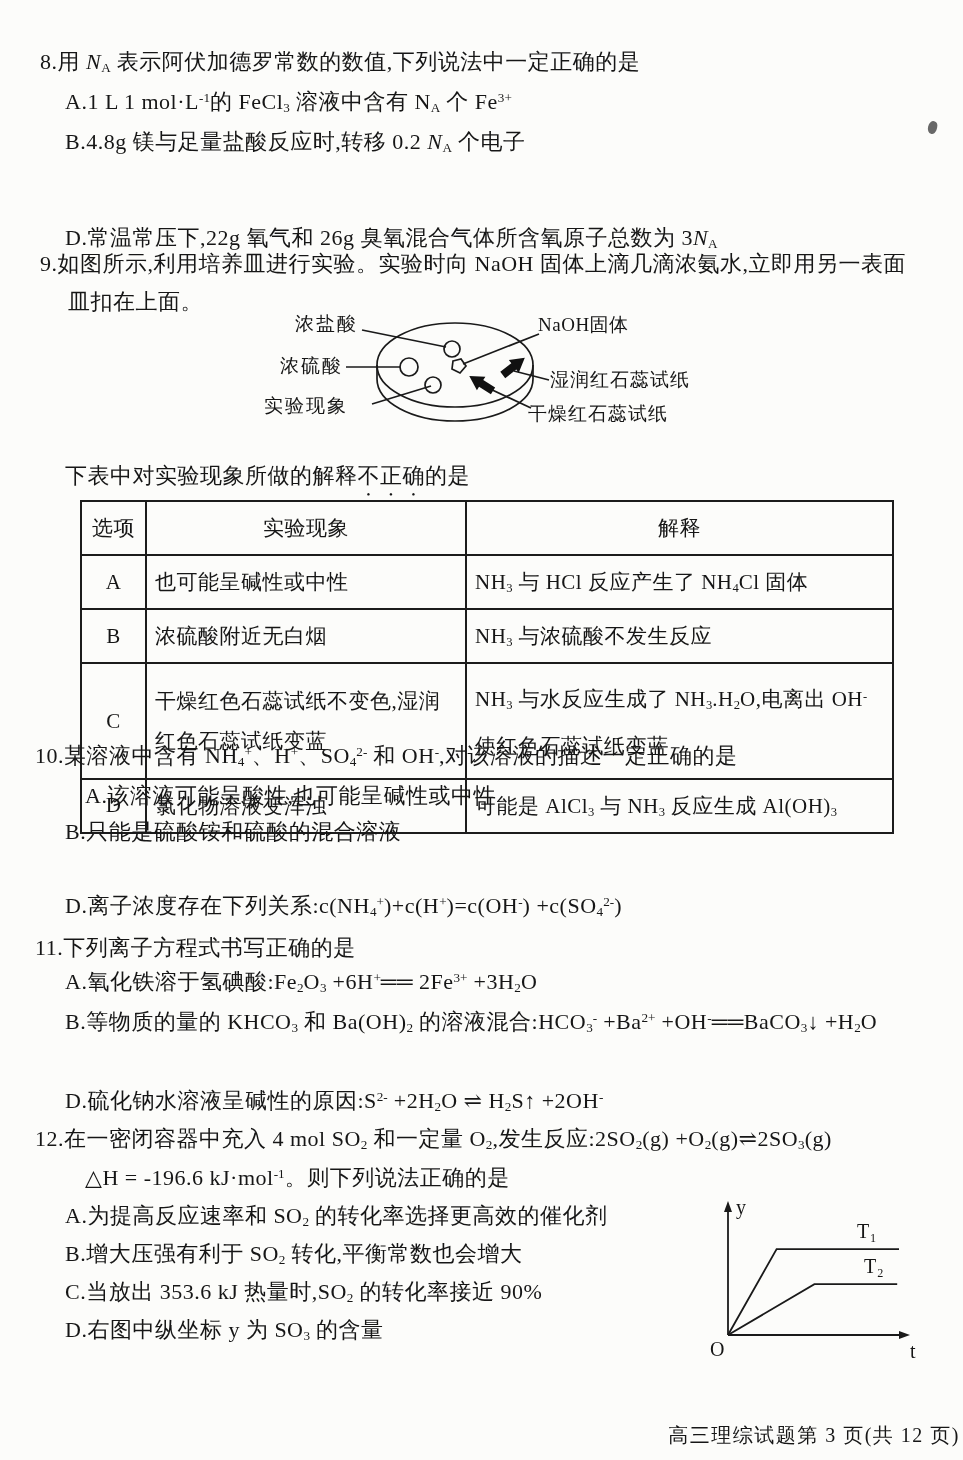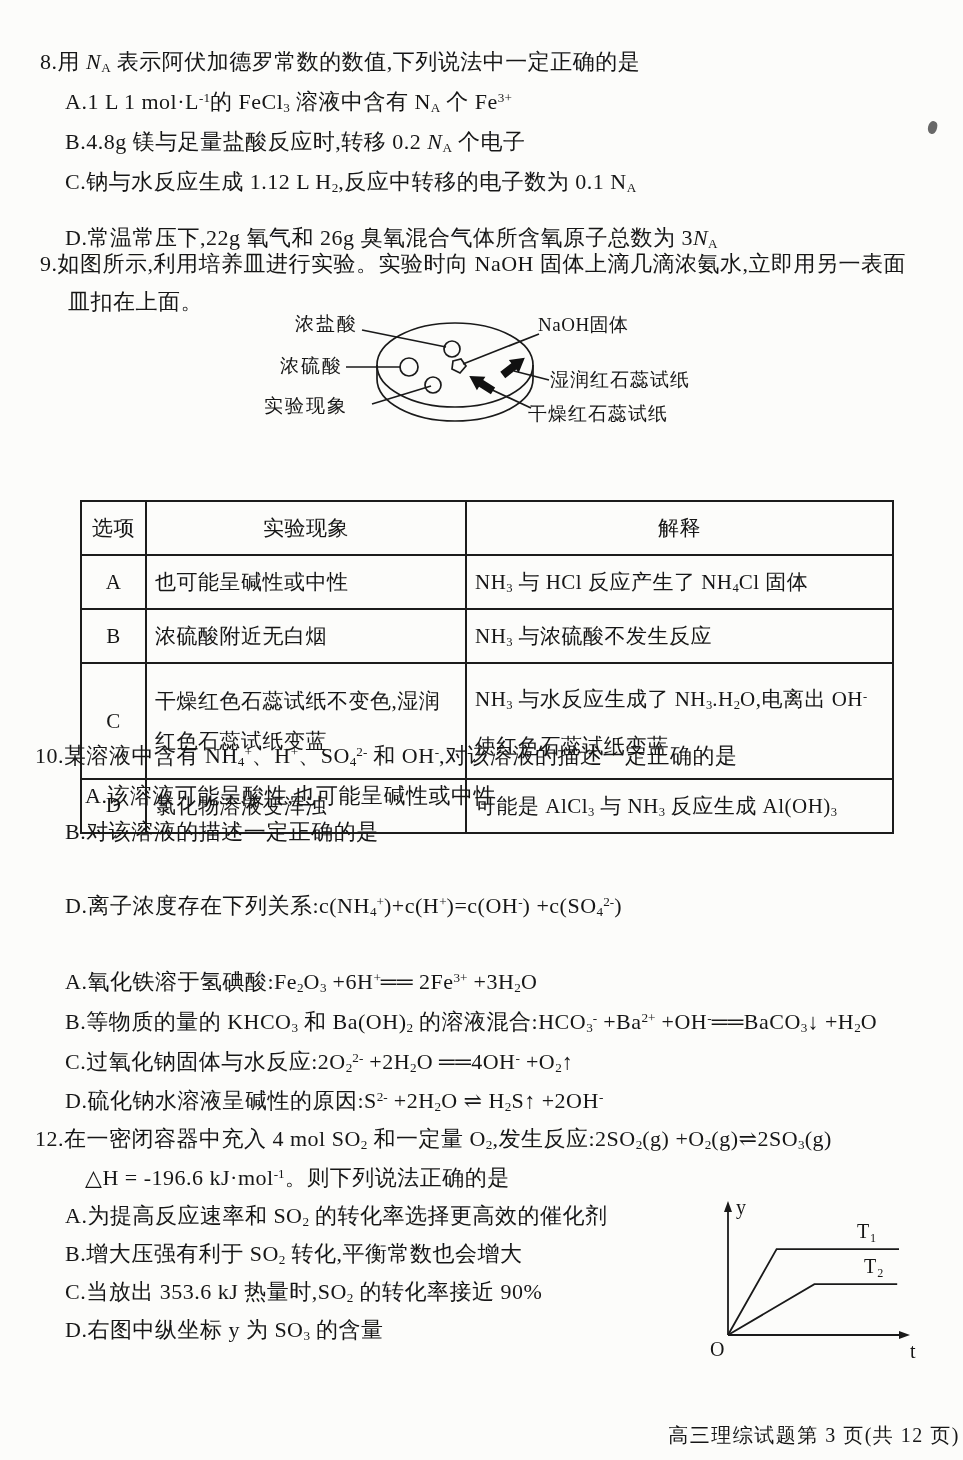--- a/index.html
+++ b/index.html
@@ -54,21 +54,20 @@
               background:#4d4d4d; border-radius:55% 45% 50% 55%; transform:rotate(14deg); opacity:.85; }
 </style>
 </head>
 <body>
 
 <div class="page">
 
   <p class="line" style="left:40px; top:48px;text-align:center;">8.用 <i>N</i><sub>A</sub> 表示阿伏加德罗常数的数值,下列说法中一定正确的是</p>
   <p class="line" style="left:65px; top:88px;">A.1 L 1 mol·L<sup>-1</sup>的 FeCl<sub>3</sub> 溶液中含有 N<sub>A</sub> 个 Fe<sup>3+</sup></p>
   <p class="line" style="left:65px; top:128px;">B.4.8g 镁与足量盐酸反应时,转移 0.2 <i>N</i><sub>A</sub> 个电子</p>
-  <p class="line" style="left:65px; top:168px;">C.钠与水反应生成 1.12 L H<sub>2</sub>,反应中转移的电子数为 0.1 N<sub>A</sub></p>
   <p class="line" style="left:65px; top:224px;">D.常温常压下,22g 氧气和 26g 臭氧混合气体所含氧原子总数为 3<i>N</i><sub>A</sub></p>
 
   <p class="line" style="left:40px; top:250px;">9.如图所示,利用培养皿进行实验。实验时向 NaOH 固体上滴几滴浓氨水,立即用另一表面</p>
   <p class="line" style="left:68px; top:288px;">皿扣在上面。</p>
 
   <div class="diagram">
     <svg width="465" height="130" viewBox="0 0 465 130">
       <g fill="none" stroke="#1a1a1a" stroke-width="1.7">
         <ellipse cx="205" cy="53" rx="78" ry="42"></ellipse>
         <path d="M127,53 L127,67 A78,42 0 0 0 283,67 L283,53"></path>
@@ -93,20 +92,21 @@
       </g>
     </svg>
     <span class="dlabel" style="left:45px;  top:2px;">浓盐酸</span>
     <span class="dlabel" style="left:288px; top:3px;  letter-spacing:0.5px;">NaOH固体</span>
     <span class="dlabel" style="left:30px;  top:44px;">浓硫酸</span>
     <span class="dlabel" style="left:300px; top:58px; letter-spacing:1px;">湿润红石蕊试纸</span>
     <span class="dlabel" style="left:14px;  top:84px;">实验现象</span>
     <span class="dlabel" style="left:278px; top:92px; letter-spacing:1px;">干燥红石蕊试纸</span>
   </div>
 
+  <p class="line" style="left:65px; top:462px;"><span>下表中对实验现象所做的解释</span><span class="emph">不正确</span><span>的是</span></p>
 
   <table class="qtable">
     <colgroup>
         <col class="col-opt">
         <col class="col-phen">
         <col class="col-expl">
       </colgroup>
     <tbody>
         <tr class="row-std">
       <th>选项</th>
@@ -131,26 +131,26 @@
     <tr class="row-d">
       <td class="c-opt">D</td>
       <td>氯化物溶液变浑浊</td>
       <td>可能是 AlCl<sub>3</sub> 与 NH<sub>3</sub> 反应生成 Al(OH)<sub>3</sub></td>
     </tr>
   </tbody>
     </table>
 
   <p class="line" style="left:35px; top:742px;">10.某溶液中含有 NH<sub>4</sub><sup>+</sup>、H<sup>+</sup>、SO<sub>4</sub><sup>2-</sup> 和 OH<sup>-</sup>,对该溶液的描述一定正确的是</p>
   <p class="line" style="left:65px; top:782px;margin-left:20px;">A.该溶液可能呈酸性,也可能呈碱性或中性</p>
-  <p class="line" style="left:65px; top:818px;">B.对该溶液的描述一定正确的是</p>
+  <p class="line" style="left:65px; top:818px;">B.只能是硫酸铵和硫酸的混合溶液</p>
   <p class="line" style="left:65px; top:892px;">D.离子浓度存在下列关系:c(NH<sub>4</sub><sup>+</sup>)+c(H<sup>+</sup>)=c(OH<sup>-</sup>) +c(SO<sub>4</sub><sup>2-</sup>)</p>
 
+  <p class="line" style="left:35px; top:934px;">11.下列离子方程式书写正确的是</p>
   <p class="line" style="left:65px; top:968px;">A.氧化铁溶于氢碘酸:Fe<sub>2</sub>O<sub>3</sub> +6H<sup>+</sup>══ 2Fe<sup>3+</sup> +3H<sub>2</sub>O</p>
   <p class="line" style="left:65px; top:1008px;">B.等物质的量的 KHCO<sub>3</sub> 和 Ba(OH)<sub>2</sub> 的溶液混合:HCO<sub>3</sub><sup>-</sup> +Ba<sup>2+</sup> +OH<sup>-</sup>══BaCO<sub>3</sub>↓ +H<sub>2</sub>O</p>
-  <p class="line" style="left:65px; top:1048px;">C.过氧化钠固体与水反应:2O<sub>2</sub><sup>2-</sup> +2H<sub>2</sub>O ══4OH<sup>-</sup> +O<sub>2</sub>↑</p>
   <p class="line" style="left:65px; top:1087px;">D.硫化钠水溶液呈碱性的原因:S<sup>2-</sup> +2H<sub>2</sub>O ⇌ H<sub>2</sub>S↑ +2OH<sup>-</sup></p>
 
   <p class="line" style="left:35px; top:1125px;">12.在一密闭容器中充入 4 mol SO<sub>2</sub> 和一定量 O<sub>2</sub>,发生反应:2SO<sub>2</sub>(g) +O<sub>2</sub>(g)⇌2SO<sub>3</sub>(g)</p>
   <p class="line" style="left:85px; top:1164px;">△H = -196.6 kJ·mol<sup>-1</sup>。则下列说法正确的是</p>
   <p class="line" style="left:65px; top:1202px;">A.为提高反应速率和 SO<sub>2</sub> 的转化率选择更高效的催化剂</p>
   <p class="line" style="left:65px; top:1240px;">B.增大压强有利于 SO<sub>2</sub> 转化,平衡常数也会增大</p>
   <p class="line" style="left:65px; top:1278px;">C.当放出 353.6 kJ 热量时,SO<sub>2</sub> 的转化率接近 90%</p>
   <p class="line" style="left:65px; top:1316px;">D.右图中纵坐标 y 为 SO<sub>3</sub> 的含量</p>
 
   <div class="graph">

